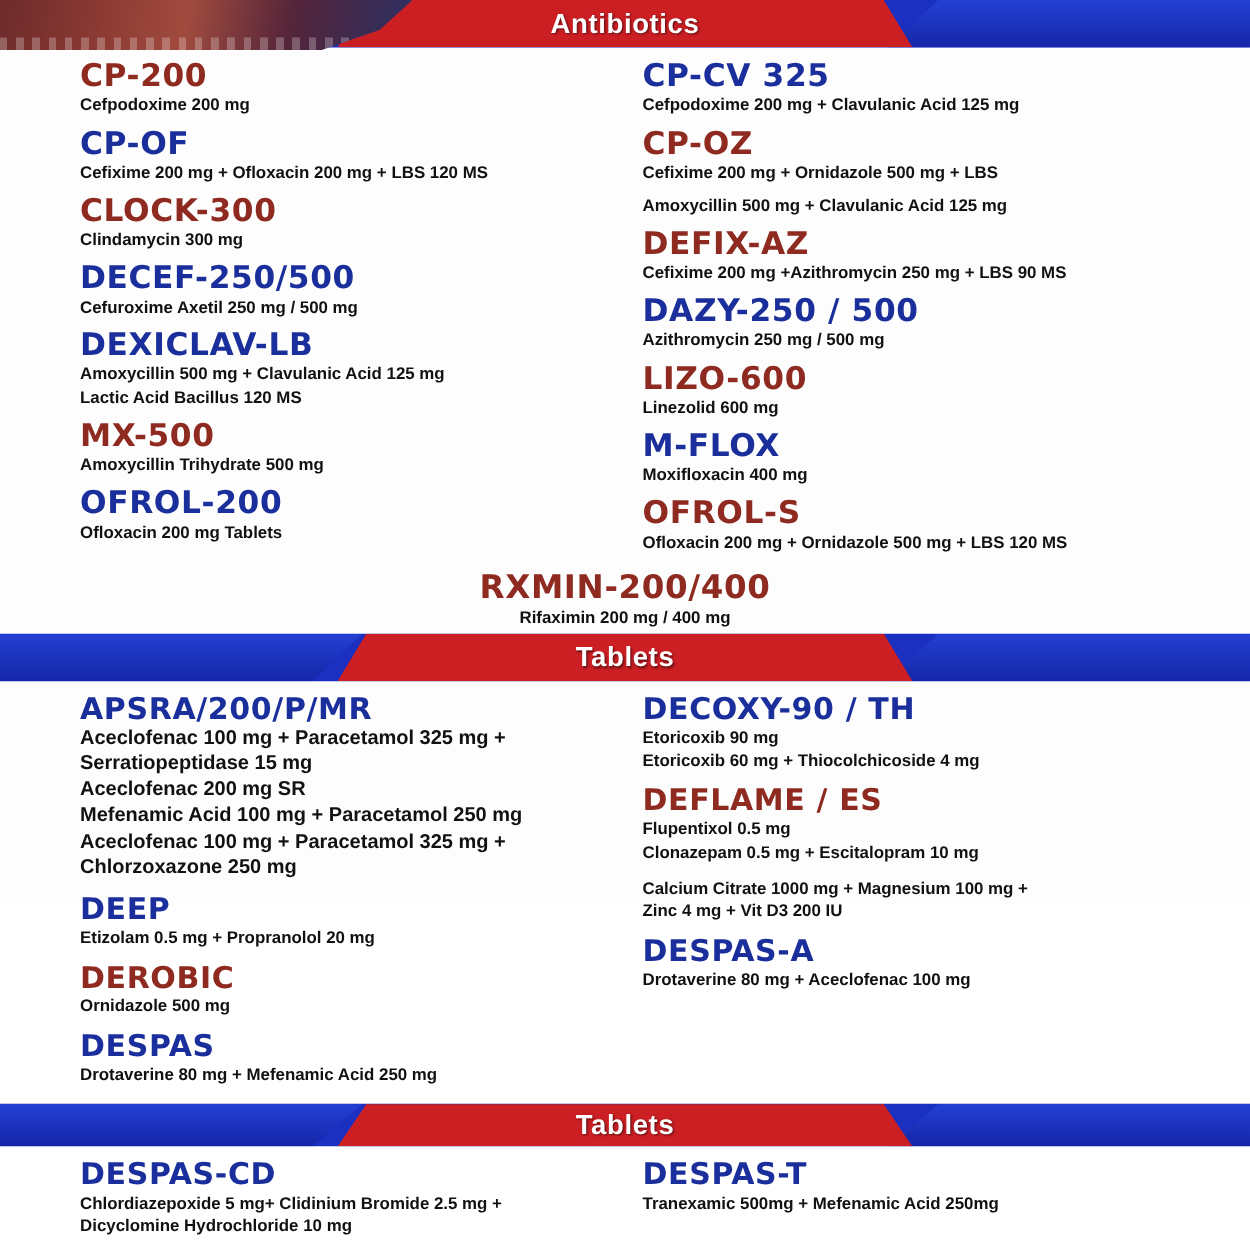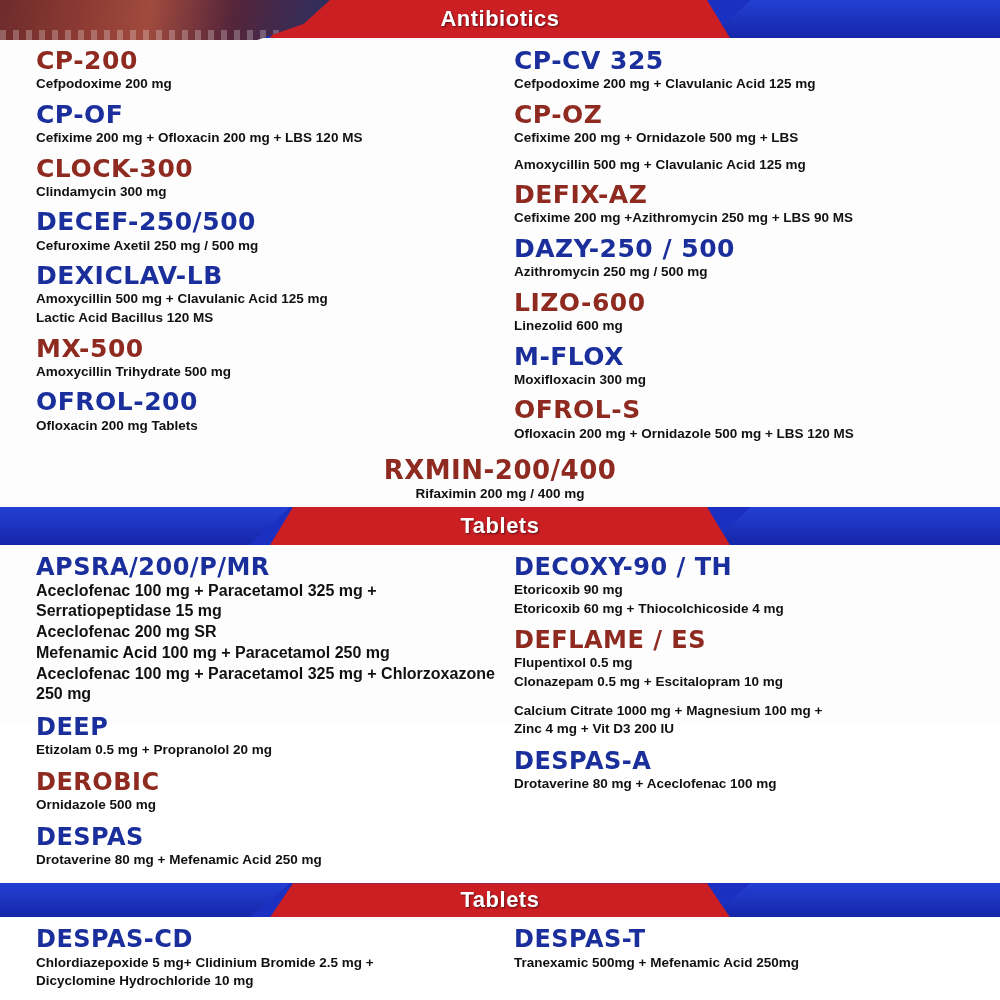--- a/index.html
+++ b/index.html
@@ -59,21 +59,21 @@
   }
   .topstrip:after{
     content:"";position:absolute;left:0;right:0;bottom:0;height:10px;
     background:repeating-linear-gradient(90deg,rgba(255,255,255,.25) 0 6px,rgba(255,255,255,0) 6px 13px);
   }
 
   
   .section{padding:10px 0 4px 0;}
   .cols{display:flex;}
   .col{width:50%;box-sizing:border-box;}
-  .col.left{padding-left:36px;}
+  .col.left{padding-left:64px;}
   .col.right{padding-left:14px;}
 
   .item{margin-bottom:9px;}
   .brand{
     font-weight:bold;
     font-size:25px;
     letter-spacing:.5px;
     line-height:1.05;
     font-family:"DejaVu Sans", sans-serif;
   }
@@ -179,21 +179,21 @@
           <div class="desc">Azithromycin 250 mg / 500 mg</div>
         </div>
 
         <div class="item">
           <div class="brand red">LIZO-600</div>
           <div class="desc">Linezolid 600 mg</div>
         </div>
 
         <div class="item">
           <div class="brand blue">M-FLOX</div>
-          <div class="desc">Moxifloxacin 300 mg</div>
+          <div class="desc">Moxifloxacin 400 mg</div>
         </div>
 
         <div class="item">
           <div class="brand red">OFROL-S</div>
           <div class="desc">Ofloxacin 200 mg  +  Ornidazole 500 mg  +  LBS 120 MS</div>
         </div>
 
       </div>
     </div>
 

